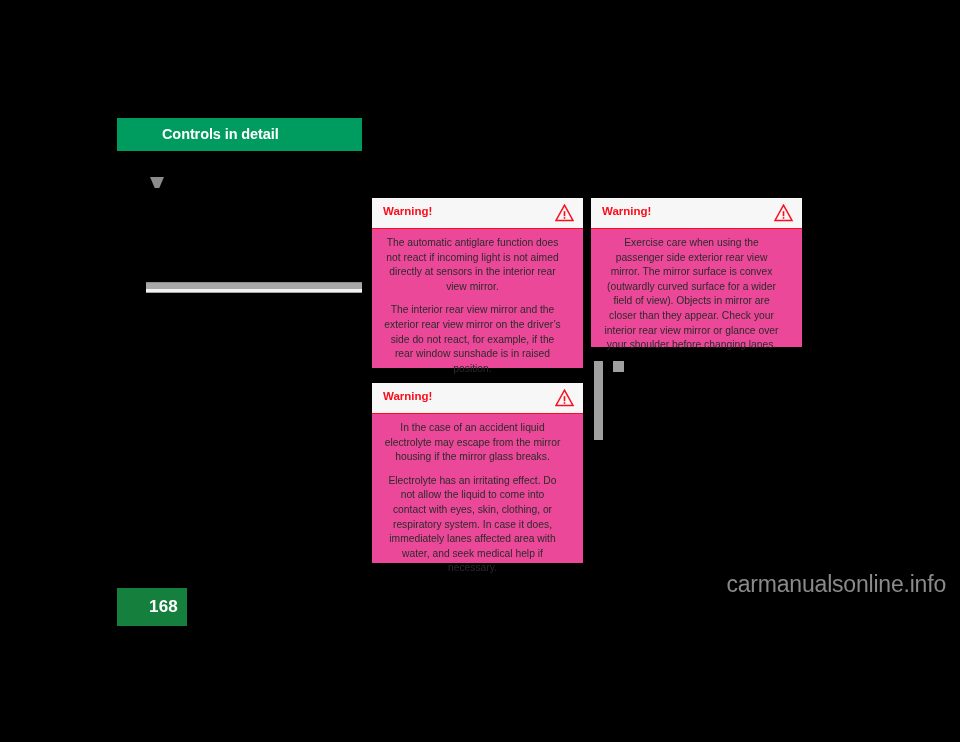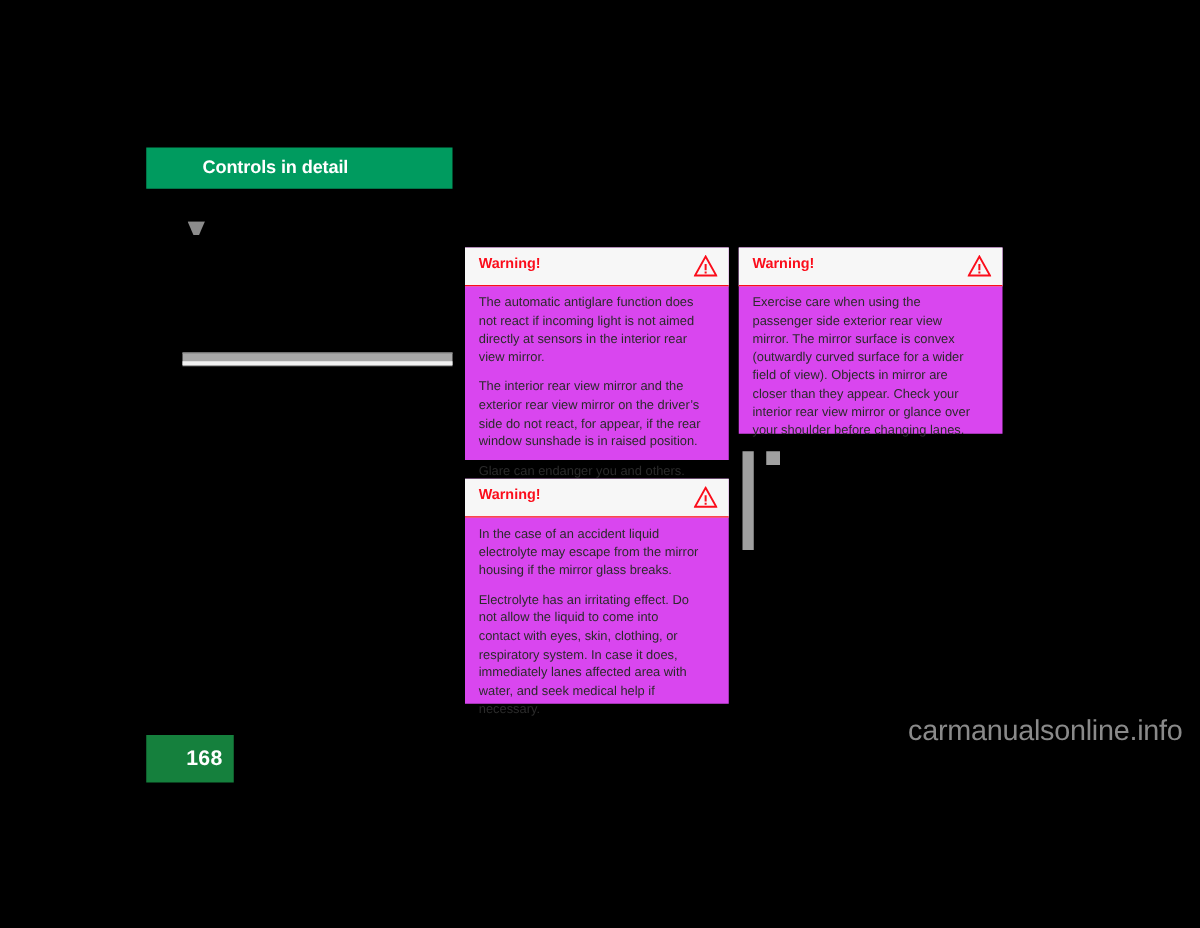--- a/index.html
+++ b/index.html
@@ -16,20 +16,21 @@
     -webkit-font-smoothing: antialiased;
   }
 
   
   #page {
     position: absolute;
     left: 0; top: 0;
     width: 960px;
     height: 604px;
     background: #000000;
+    text-align: center;
   }
 
   
   .chapter-bar {
     position: absolute;
     left: 117px;
     top: 118px;
     width: 245px;
     height: 33px;
     background: #009b5f;
@@ -81,21 +82,21 @@
     left: 0;
     bottom: 1px;
     width: 100%;
     height: 3px;
     background: #f2f2f2;
   }
 
   
   .warning-box {
     position: absolute;
-    background: #d946ef;
+    background: #ec4899;
     box-sizing: border-box;
   }
   .warning-head {
     position: relative;
     height: 30px;
     background: #f7f7f7;
     border-bottom: 1.5px solid #fb0d1b;
   }
   .warning-title {
     position: absolute;
@@ -204,21 +205,21 @@
       <span class="warning-icon">
         <svg width="19" height="18" viewBox="0 0 19 18">
           <path d="M9.5 1.2 L18 16.4 L1 16.4 Z" fill="none" stroke="#fb0d1b" stroke-width="1.5"></path>
           <rect x="8.7" y="7.2" width="1.6" height="5.0" fill="#fb0d1b"></rect>
           <rect x="8.7" y="13.2" width="1.6" height="1.6" fill="#fb0d1b"></rect>
         </svg>
       </span>
     </div>
     <div class="warning-body">
       <p>The automatic antiglare function does not react if incoming light is not aimed directly at sensors in the interior rear view mirror.</p>
-      <p>The interior rear view mirror and the exterior rear view mirror on the driver’s side do not react, for appear, if the rear window sunshade is in raised position.</p>
+      <p>The interior rear view mirror and the exterior rear view mirror on the driver’s side do not react, for example, if the rear window sunshade is in raised position.</p>
       <p>Glare can endanger you and others.</p>
     </div>
   </div>
 
   <div class="warning-box" id="warning-box-2">
     <div class="warning-head">
       <span class="warning-title">Warning!</span>
       <span class="warning-icon">
         <svg width="19" height="18" viewBox="0 0 19 18">
           <path d="M9.5 1.2 L18 16.4 L1 16.4 Z" fill="none" stroke="#fb0d1b" stroke-width="1.5"></path>

